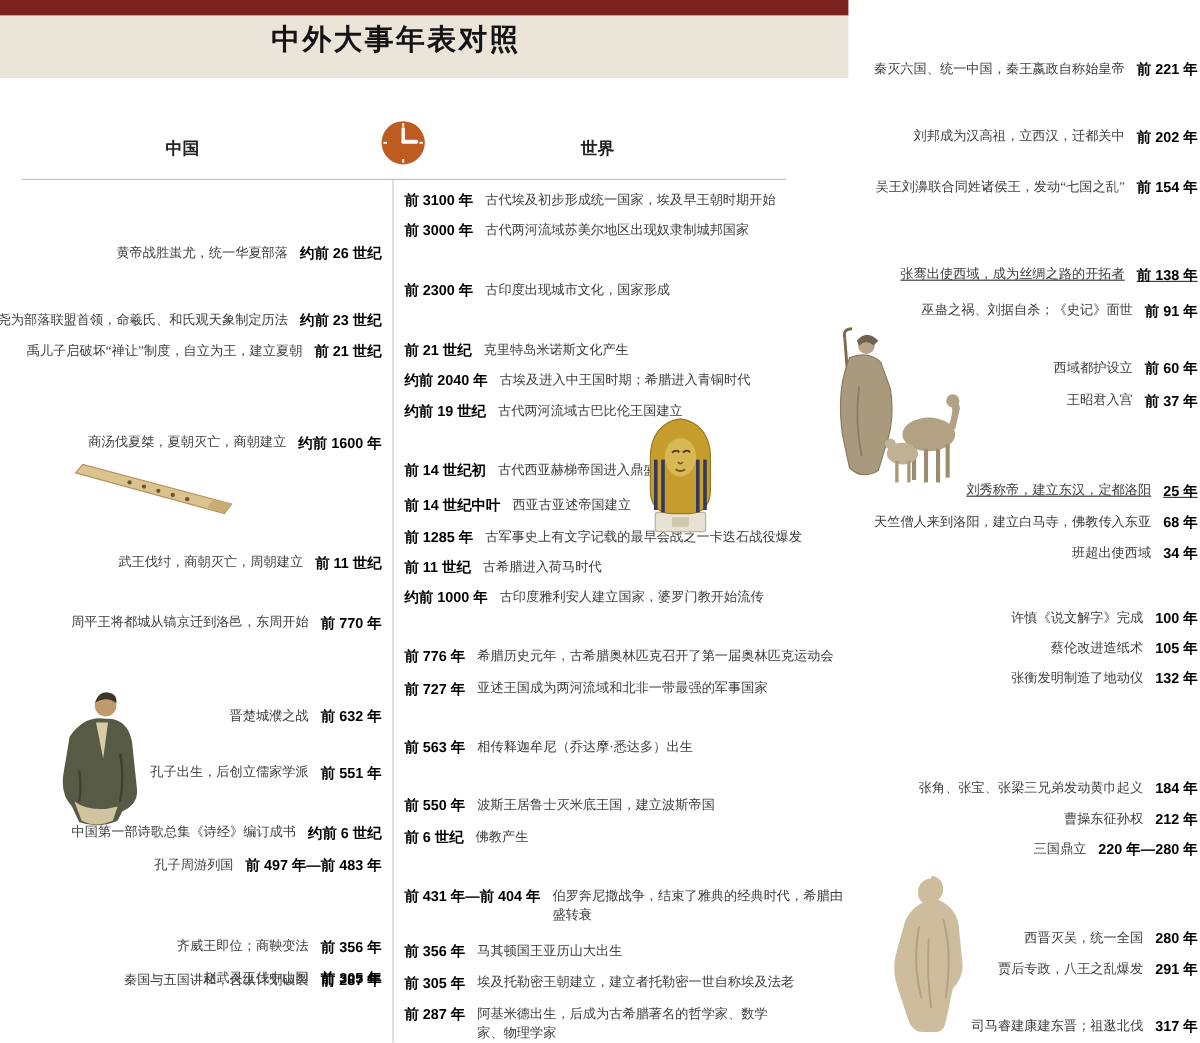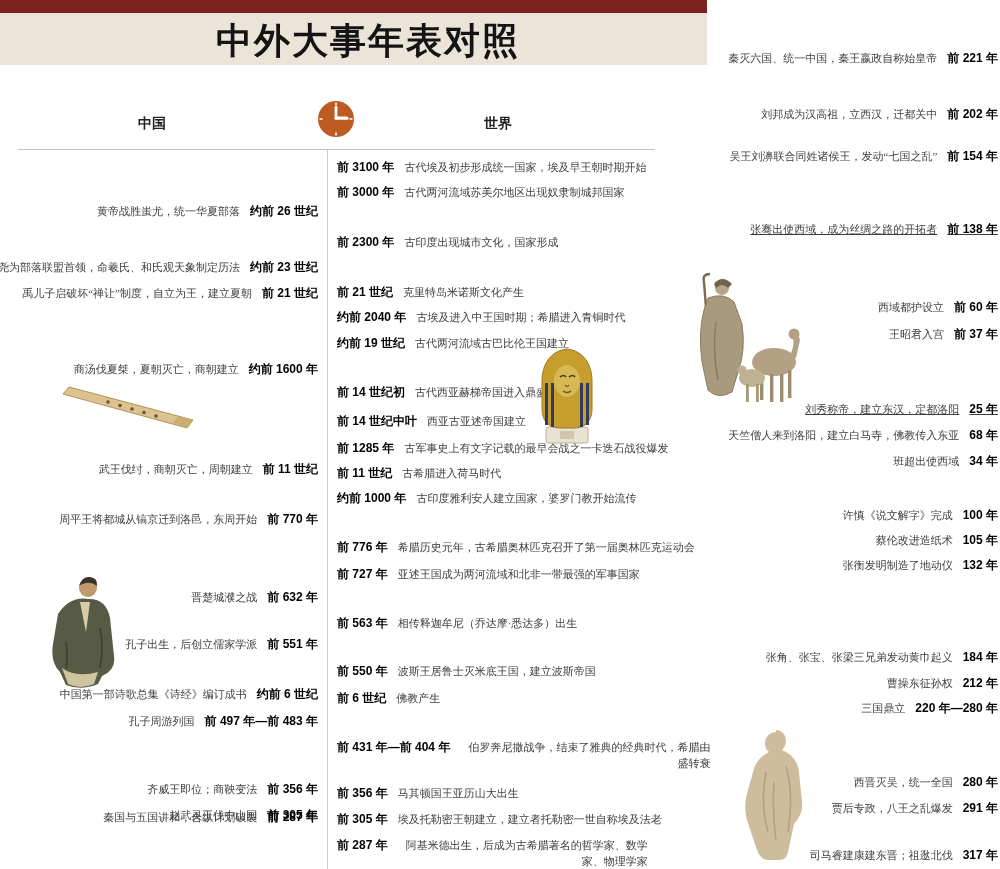--- a/index.html
+++ b/index.html
@@ -1,36 +1,36 @@
 <!DOCTYPE html>
 <html><head>
 <meta charset="utf-8">
 <style>
   html,body{margin:0;padding:0;background:#fff;}
   .page{position:relative;width:1000px;height:869px;background:#fff;overflow:hidden;
         font-family:"Liberation Sans",sans-serif;color:#3d3d3d;}
   .top-bar{position:absolute;left:0;top:0;width:707px;height:13px;background:#7c221e;}
   .title-band{position:absolute;left:0;top:13px;width:707px;height:52px;background:#ebe4d9;}
   .title-band h1{margin:0;position:absolute;left:0;top:4px;width:660px;text-align:center;
-        font-size:36px;font-weight:bold;color:#141414;letter-spacing:2px;
-        font-family:"Liberation Serif",serif;padding-left:38px;}
+        font-size:24px;font-weight:bold;color:#141414;letter-spacing:2px;
+        font-family:"Liberation Serif",serif;}
   .col-header{position:absolute;top:115px;font-size:14px;font-weight:bold;color:#222;}
   .china-header{left:138px;}
   .world-header{left:484px;}
   .clock{position:absolute;left:317px;top:100px;width:38px;height:38px;}
   .h-line{position:absolute;left:18px;top:149px;width:637px;height:1px;background:#c2c2c2;}
   .v-line{position:absolute;left:327px;top:150px;width:1px;height:719px;background:#cccccc;}
   .col{position:absolute;top:0;height:869px;}
   #china-col{left:0;width:318px;}
   #world-col{left:337px;width:392px;}
   #right-col{left:570px;width:428px;}
   .row{position:absolute;display:flex;gap:10px;align-items:flex-start;
        font-size:11px;line-height:1.45;white-space:nowrap;width:100%;}
   #china-col .row,#right-col .row{justify-content:flex-end;}
-  .evt{color:#3d3d3d;font-family:"Liberation Serif",serif;text-align:right;}
+  .evt{color:#3d3d3d;font-family:"Liberation Serif",serif;}
   .date{color:#000000;font-weight:bold;font-size:12px;line-height:1.3;white-space:nowrap;}
   #world-col .row .evt{white-space:normal;}
   #world-col .row.wrap .evt{max-width:250px;}
   .illus{position:absolute;}
 </style>
 </head>
 <body>
 
 <div class="page">
 
@@ -204,20 +204,24 @@
         <span class="evt">刘邦成为汉高祖，立西汉，迁都关中</span>
         <span class="date">前 202 年</span>
       </div>
       <div class="row" style="top: 149px;">
         <span class="evt">吴王刘濞联合同姓诸侯王，发动“七国之乱”</span>
         <span class="date">前 154 年</span>
       </div>
       <div class="row" style="top: 222px; text-decoration: underline;">
         <span class="evt">张骞出使西域，成为丝绸之路的开拓者</span>
         <span class="date">前 138 年</span>
+      </div>
+      <div class="row" style="top: 252px;">
+        <span class="evt">巫蛊之祸、刘据自杀；《史记》面世</span>
+        <span class="date">前 91 年</span>
       </div>
       <div class="row" style="top: 300px;">
         <span class="evt">西域都护设立</span>
         <span class="date">前 60 年</span>
       </div>
       <div class="row" style="top: 327px;">
         <span class="evt">王昭君入宫</span>
         <span class="date">前 37 年</span>
       </div>
       <div class="row" style="top: 402px; text-decoration: underline;">

